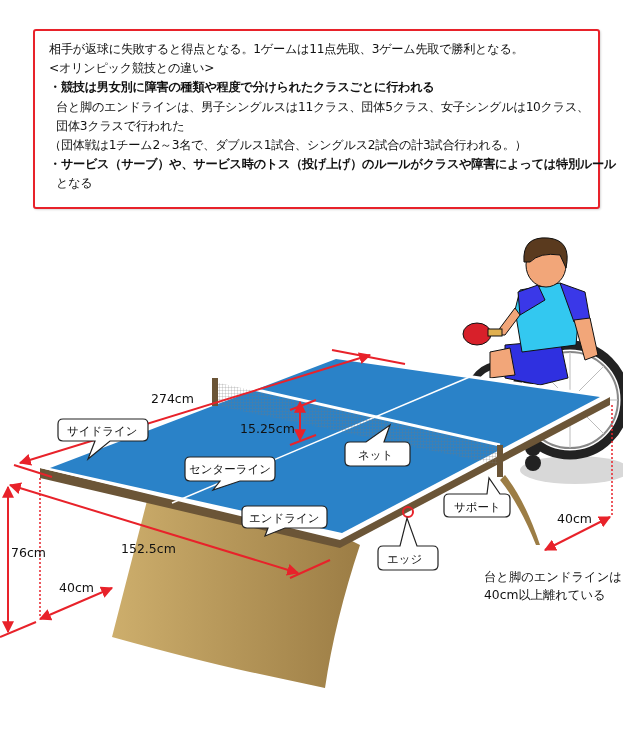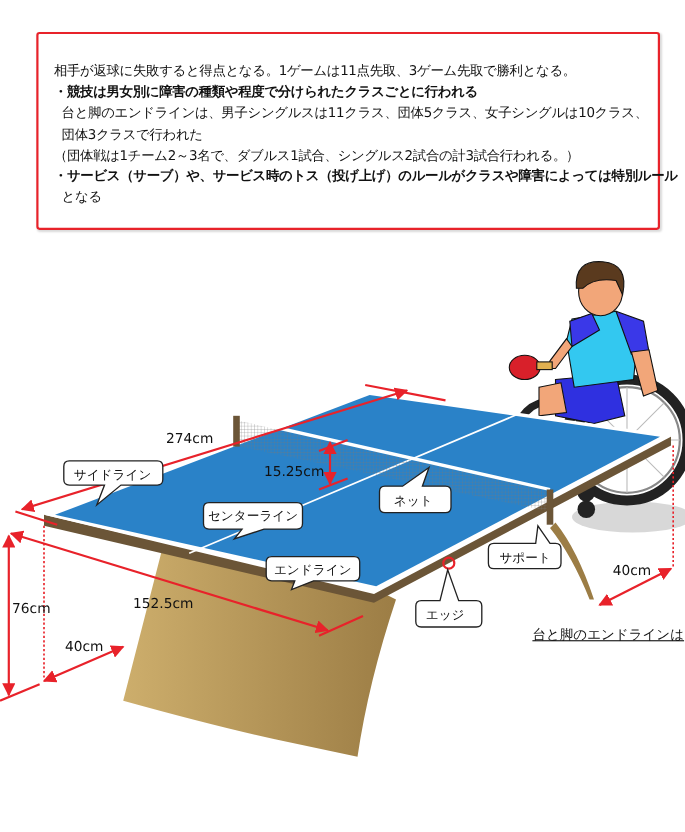--- a/index.html
+++ b/index.html
@@ -1,32 +1,33 @@
 <!DOCTYPE html>
 <html><head>
 <meta charset="utf-8">
 <style>
   html,body{margin:0;padding:0;background:#fff;}
   body{width:623px;height:756px;position:relative;overflow:hidden;font-family:"DejaVu Sans","Liberation Sans",sans-serif;}
   .info-box{position:absolute;left:33px;top:29px;width:567px;height:180px;border:2px solid #e8222a;border-radius:3px;box-sizing:border-box;background:#fff;box-shadow:1px 1px 2px rgba(0,0,0,0.15);}
-  .info-lines{position:absolute;left:14px;top:9px;right:6px;font-size:12.2px;line-height:19.2px;color:#111;letter-spacing:-0.3px;margin-top:15px;}
+  .info-lines{position:absolute;left:14px;top:9px;right:6px;font-size:12.2px;line-height:19.2px;color:#111;letter-spacing:-0.3px;}
   .info-lines div{white-space:nowrap;}
   .info-lines .indent{padding-left:7px;}
   .info-lines .bullet{text-indent:-6px;padding-left:6px;font-weight:bold;}
   .diagram{position:absolute;left:0;top:0;width:623px;height:756px;}
   .lbl{font-family:"DejaVu Sans","Liberation Sans",sans-serif;font-size:12.5px;fill:#111;}
   .callout-text{font-family:"DejaVu Sans","Liberation Sans",sans-serif;font-size:11.5px;fill:#111;}
-  .note{position:absolute;left:484px;top:568px;font-size:12.3px;line-height:18px;color:#111;white-space:nowrap;text-decoration:underline;}
+  .note{position:absolute;left:484px;top:568px;font-size:12.3px;line-height:18px;color:#111;white-space:nowrap;}
 </style>
 </head>
 <body>
 
 <div class="info-box">
   <div class="info-lines">
     <div>相手が返球に失敗すると得点となる。1ゲームは11点先取、3ゲーム先取で勝利となる。</div>
+    <div>&lt;オリンピック競技との違い&gt;</div>
     <div class="bullet">・競技は男女別に障害の種類や程度で分けられたクラスごとに行われる</div>
     <div class="indent">台と脚のエンドラインは、男子シングルスは11クラス、団体5クラス、女子シングルは10クラス、</div>
     <div class="indent">団体3クラスで行われた</div>
     <div>（団体戦は1チーム2～3名で、ダブルス1試合、シングルス2試合の計3試合行われる。）</div>
     <div class="bullet">・サービス（サーブ）や、サービス時のトス（投げ上げ）のルールがクラスや障害によっては特別ルール</div>
     <div class="indent">となる</div>
   </div>
 </div>
 
 <svg class="diagram" viewBox="0 0 623 756" xmlns="http://www.w3.org/2000/svg">
@@ -149,13 +150,14 @@
     <text class="callout-text" x="454" y="511">サポート</text>
   </g>
   <g>
     <path d="M383,546 L400,546 L407,518 L417,546 L433,546 Q438,546 438,551 L438,565 Q438,570 433,570 L383,570 Q378,570 378,565 L378,551 Q378,546 383,546 Z" fill="#fff" stroke="#222" stroke-width="1.2"></path>
     <text class="callout-text" x="387" y="563">エッジ</text>
   </g>
 </svg>
 
 <div class="note">
   <div>台と脚のエンドラインは</div>
+  <div>40cm以上離れている</div>
 </div>
 
 </body></html>

